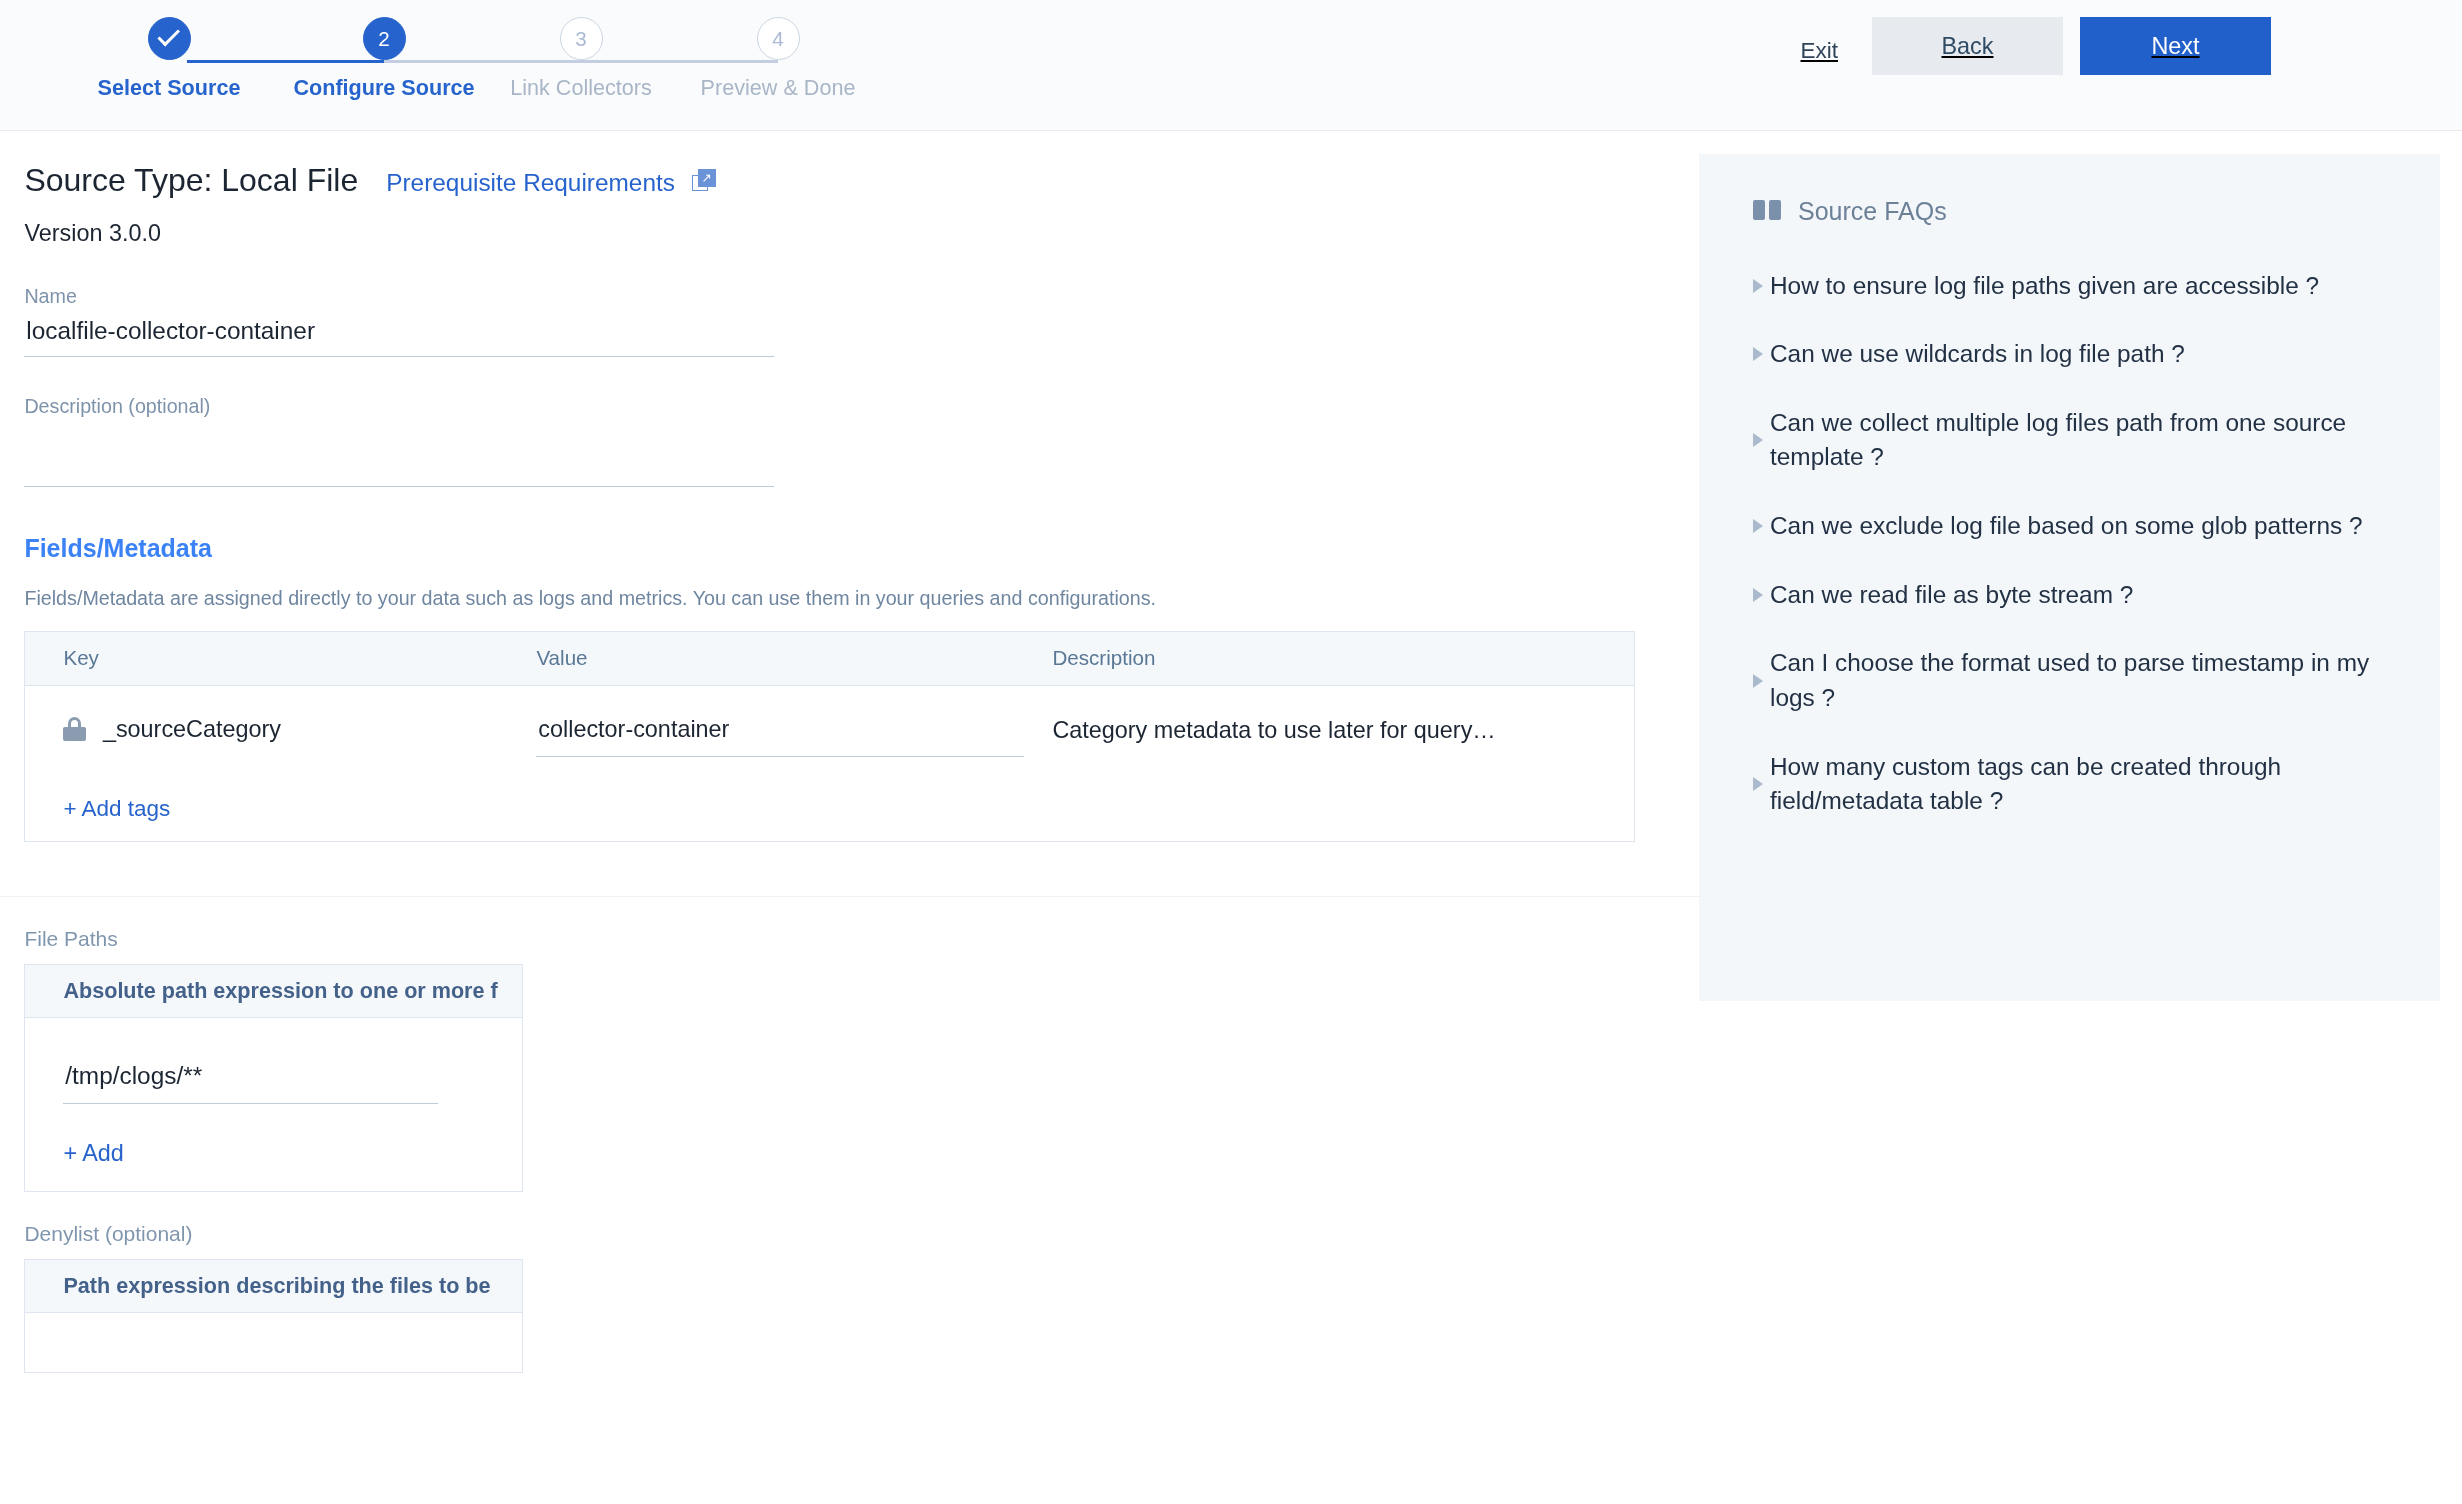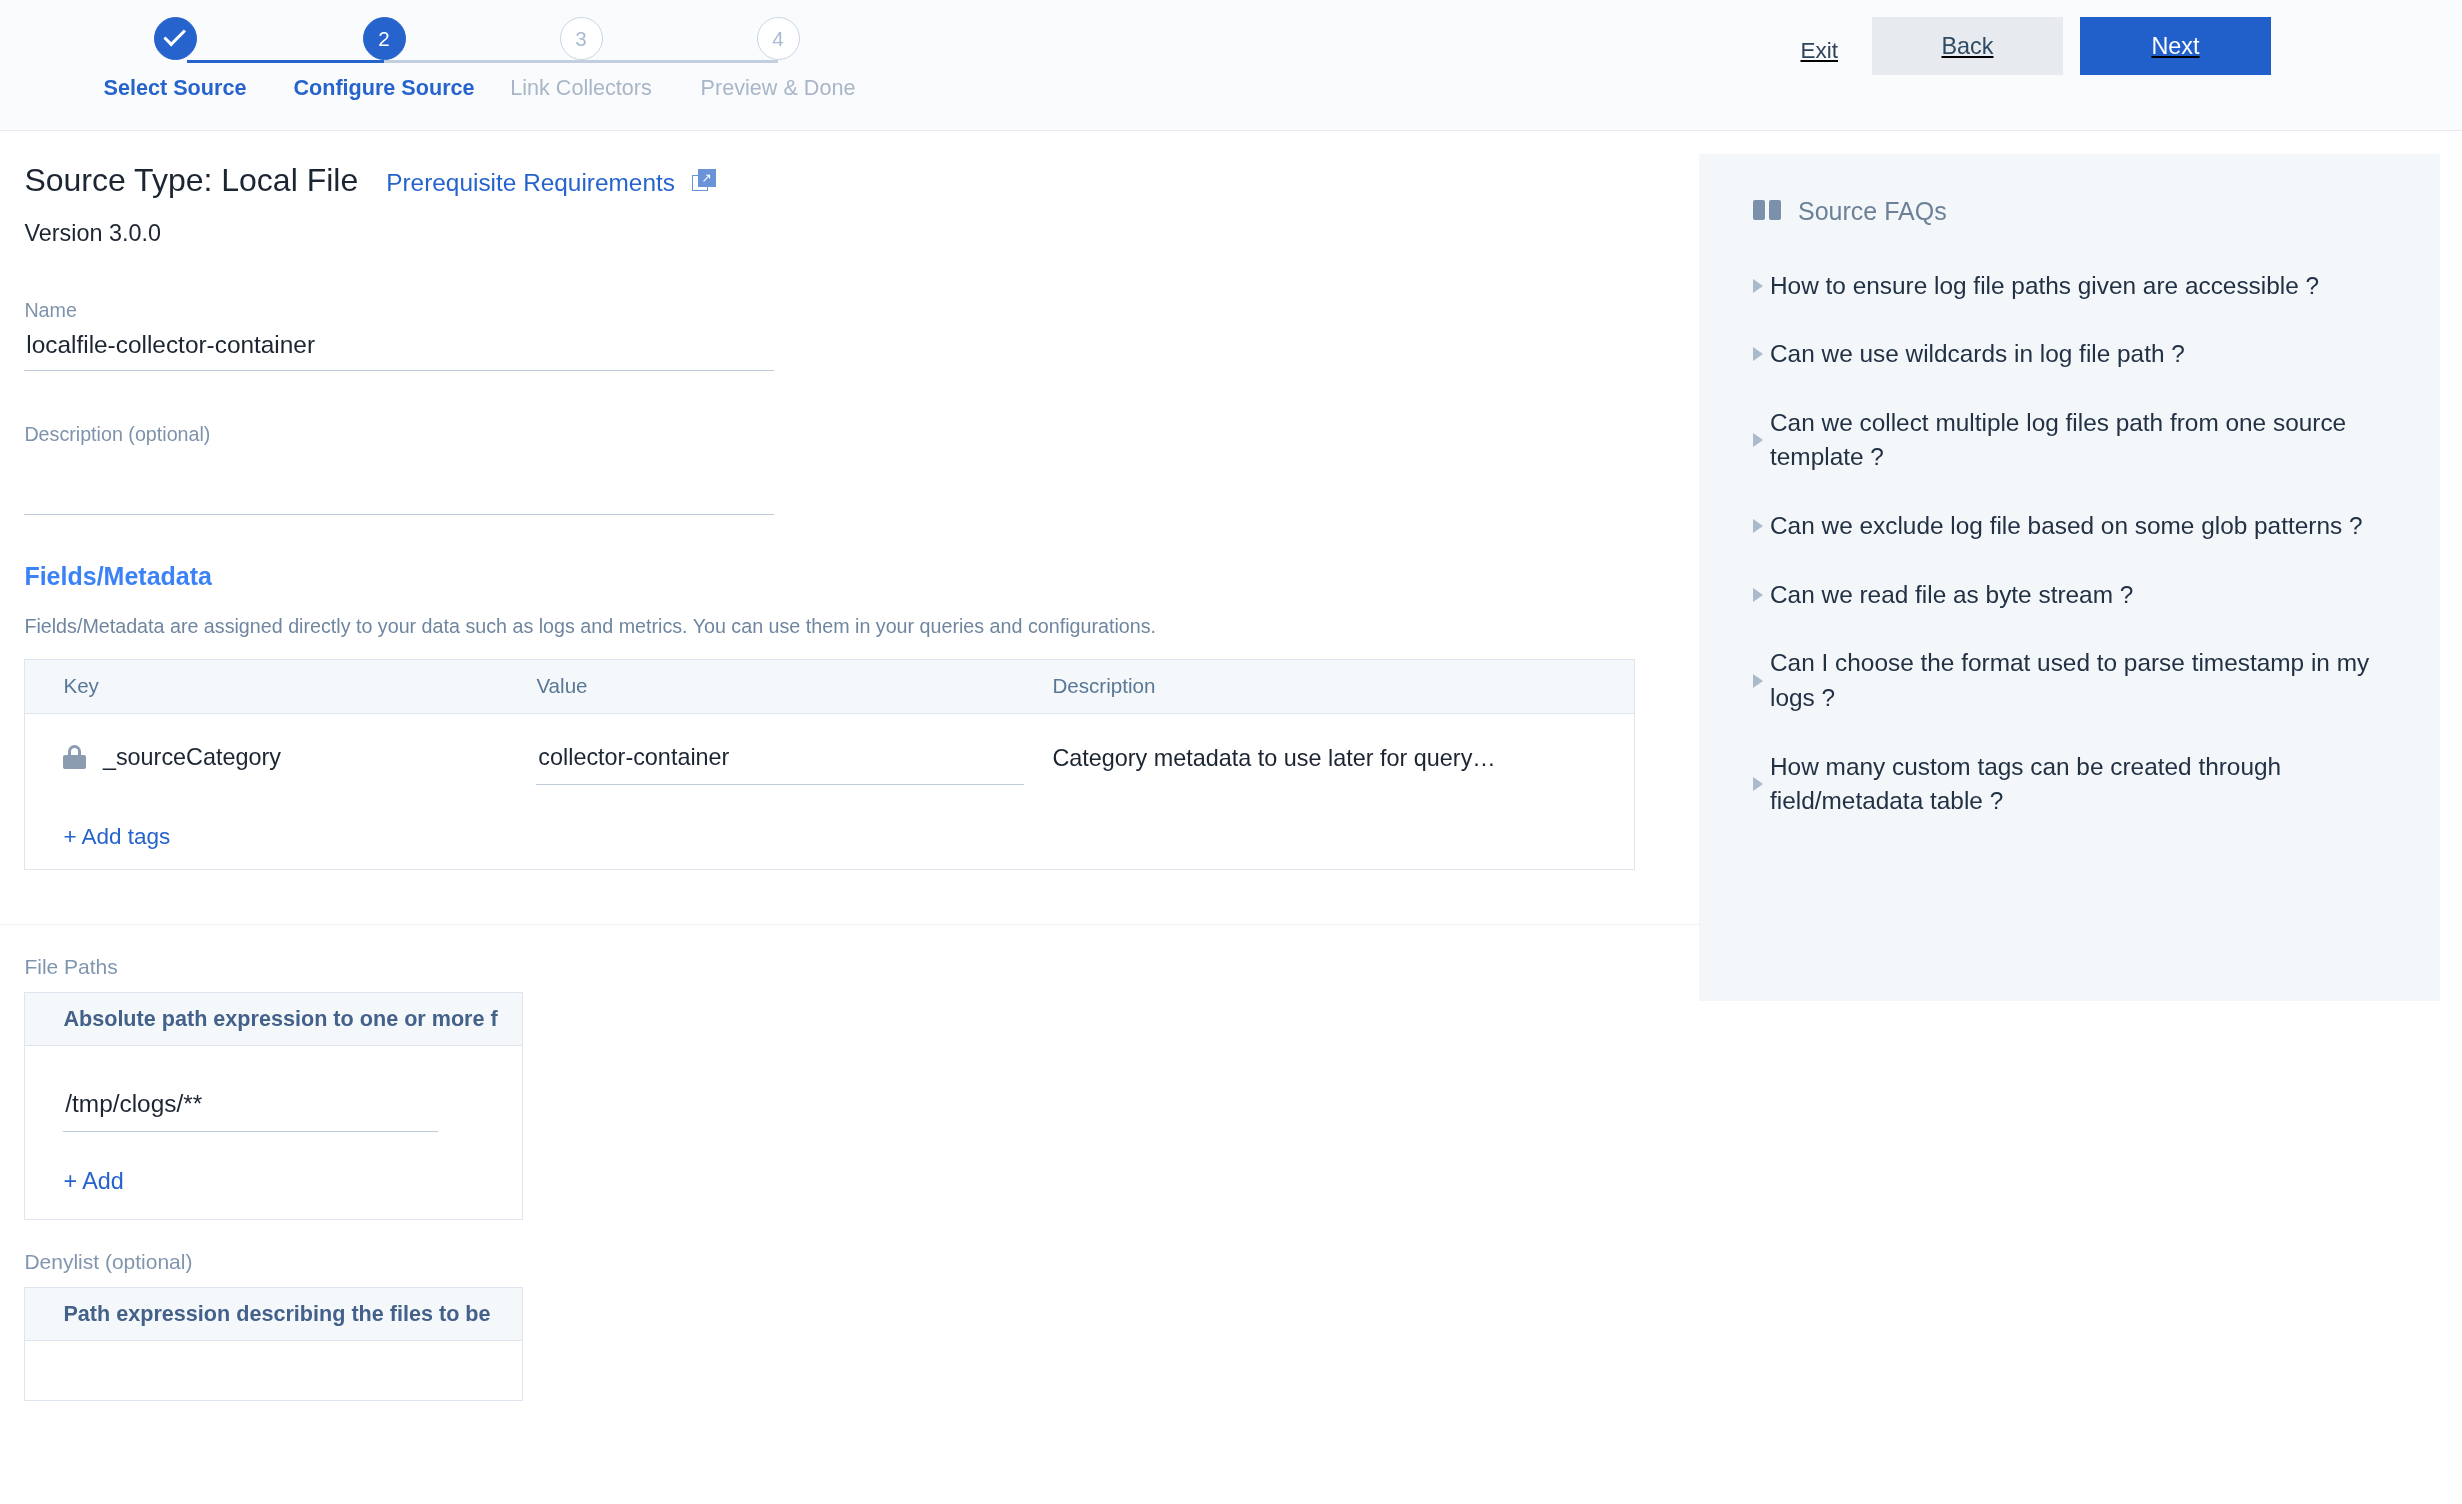--- a/index.html
+++ b/index.html
@@ -142,21 +142,21 @@
   .ext-icon .arrow {
     position: absolute; left: 9.4px; top: 3.8px;
     color: #ffffff; font-size: 12.2px; line-height: 10.3px;
   }
 
   .version { font-size: 23.4px; color: #1c2532; margin-top: 20.6px; }
 
   .field-label {
     font-size: 19.7px;
     color: #7e93ab;
-    margin-top: 52px;
+    margin-top: 38px;
   }
   .underline-input {
     width: 750px;
     border: none;
     border-bottom: 1.9px solid #bdcbdb;
     font-family: "Liberation Sans", sans-serif;
     font-size: 24.4px;
     color: #1c2532;
     background: transparent;
     outline: none;
@@ -318,21 +318,21 @@
 <body>
 
 <div class="topbar">
   <div class="stepper">
     <div class="step-track">
       <div class="seg seg1 done"></div>
       <div class="seg seg2"></div>
       <div class="seg seg3"></div>
     </div>
 
-    <div class="step complete" style="left:119px">
+    <div class="step complete" style="left:113px">
       <div class="bubble">
         <span class="check-glyph"></span>
       </div>
       <div class="caption">Select Source</div>
     </div>
 
     <div class="step active" style="left:328px">
       <div class="bubble">2</div>
       <div class="caption">Configure Source</div>
     </div>

